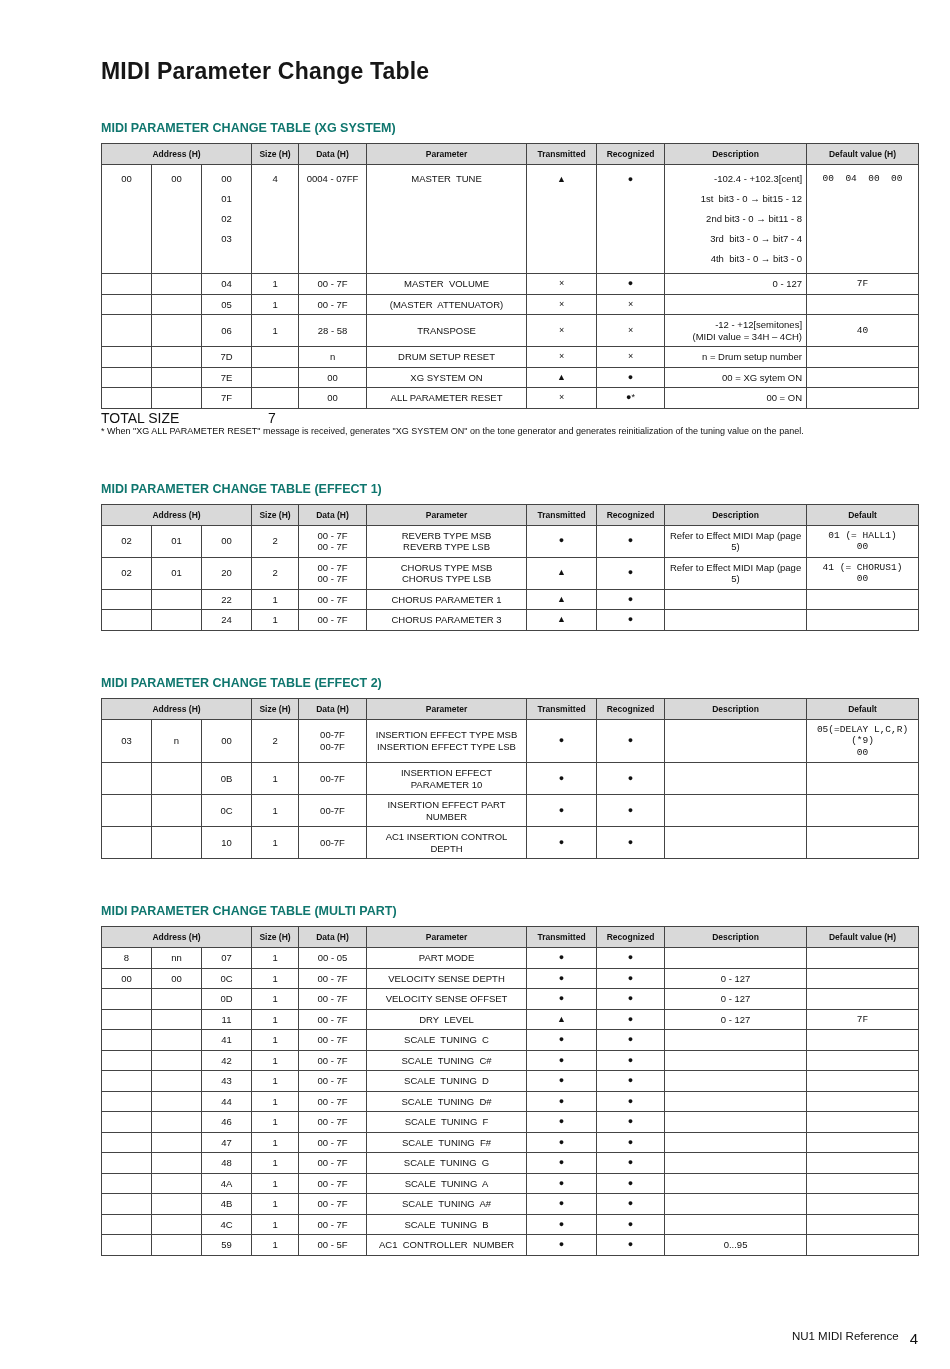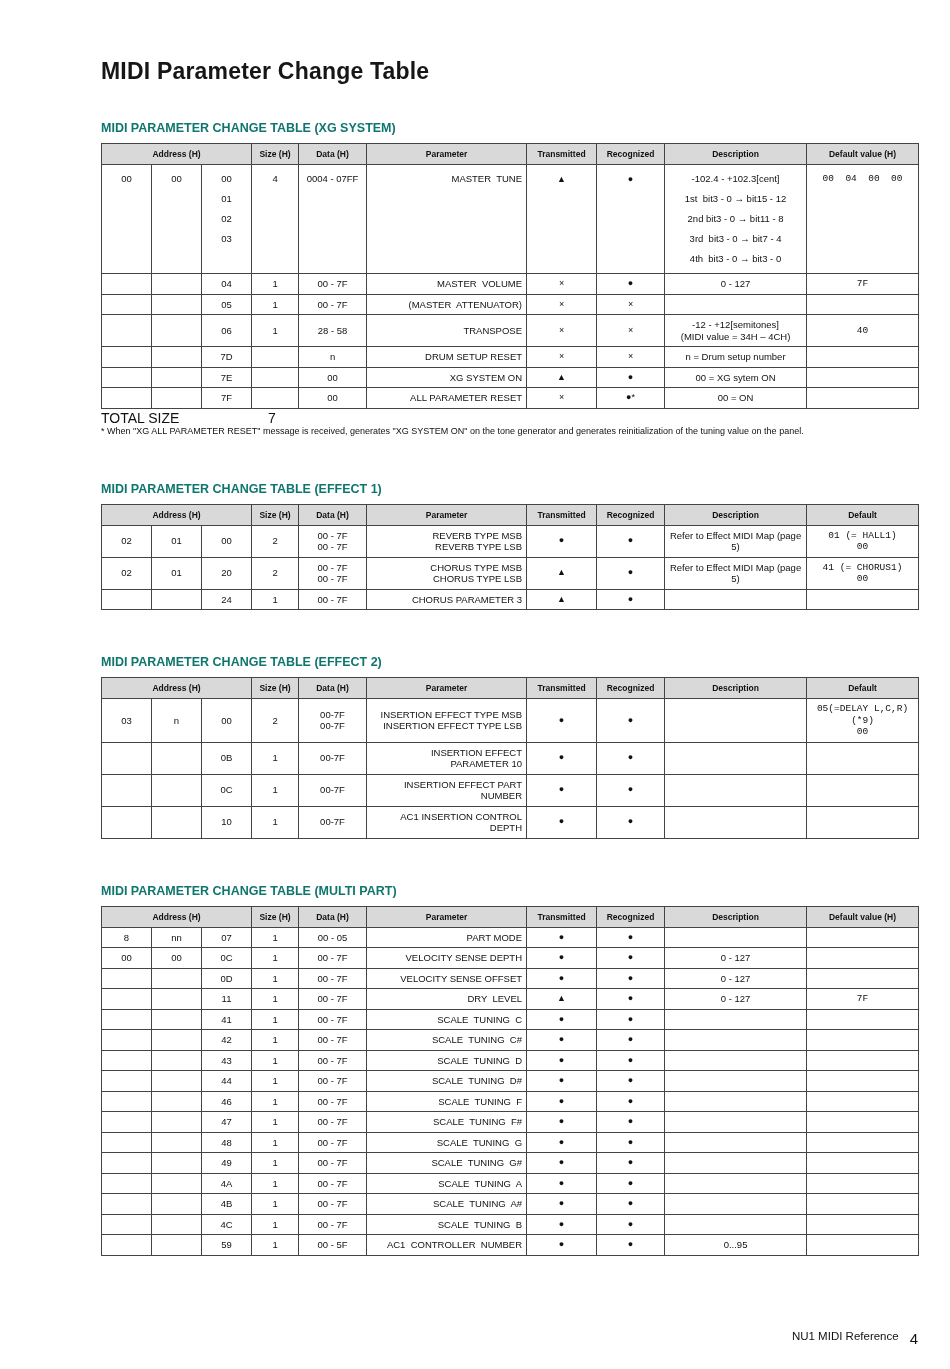--- a/index.html
+++ b/index.html
@@ -50,23 +50,23 @@
   table.param-table td {
     border: 1px solid #444;
     padding: 4px 4px;
     vertical-align: middle;
     line-height: 11.5px;
     white-space: pre-wrap;
     overflow: hidden;
   }
   tr.tall td { vertical-align: top; line-height: 20px; }
   td.c-center  { text-align: center; }
-  td.c-param   { text-align: right; padding-left: 6px; }
+  td.c-param   { text-align: center; padding-left: 6px; }
   td.c-sym     { text-align: center; font-size: 9px; }
-  td.c-desc    { text-align: center; padding-left: 6px; }
+  td.c-desc    { text-align: right; padding-left: 6px; }
   td.c-desc.center-desc { text-align: center; padding-left: 4px; }
   td.c-default { text-align: center; font-family: Liberation Mono, monospace; }
   .total-size {
     width: 817px;
     font-size: 14px;
     margin-top: 4px;
     line-height: 11px;
   }
   .ts-label { display: inline-block; width: 167px; }
   .footnote {
@@ -260,20 +260,32 @@
             <td class="c-center">00 - 7F<br>00 - 7F</td>
             <td class="c-param">CHORUS TYPE MSB<br>CHORUS TYPE LSB</td>
             <td class="c-sym">▲</td>
             <td class="c-sym">●</td>
             <td class="c-desc center-desc">Refer to Effect MIDI Map (page 5)</td>
             <td class="c-default">41 (= CHORUS1)<br>00</td>
           </tr>
           <tr>
             <td class="c-center"></td>
             <td class="c-center"></td>
+            <td class="c-center">22</td>
+            <td class="c-center">1</td>
+            <td class="c-center">00 - 7F</td>
+            <td class="c-param">CHORUS PARAMETER 1</td>
+            <td class="c-sym">▲</td>
+            <td class="c-sym">●</td>
+            <td class="c-desc center-desc"></td>
+            <td class="c-default"></td>
+          </tr>
+          <tr>
+            <td class="c-center"></td>
+            <td class="c-center"></td>
             <td class="c-center">24</td>
             <td class="c-center">1</td>
             <td class="c-center">00 - 7F</td>
             <td class="c-param">CHORUS PARAMETER 3</td>
             <td class="c-sym">▲</td>
             <td class="c-sym">●</td>
             <td class="c-desc center-desc"></td>
             <td class="c-default"></td>
           </tr>
         </tbody>
@@ -516,32 +528,20 @@
             <td class="c-center">00 - 7F</td>
             <td class="c-param">SCALE  TUNING  G</td>
             <td class="c-sym">●</td>
             <td class="c-sym">●</td>
             <td class="c-desc center-desc"></td>
             <td class="c-default"></td>
           </tr>
           <tr>
             <td class="c-center"></td>
             <td class="c-center"></td>
-            <td class="c-center">49</td>
-            <td class="c-center">1</td>
-            <td class="c-center">00 - 7F</td>
-            <td class="c-param">SCALE  TUNING  G#</td>
-            <td class="c-sym">●</td>
-            <td class="c-sym">●</td>
-            <td class="c-desc center-desc"></td>
-            <td class="c-default"></td>
-          </tr>
-          <tr>
-            <td class="c-center"></td>
-            <td class="c-center"></td>
             <td class="c-center">4A</td>
             <td class="c-center">1</td>
             <td class="c-center">00 - 7F</td>
             <td class="c-param">SCALE  TUNING  A</td>
             <td class="c-sym">●</td>
             <td class="c-sym">●</td>
             <td class="c-desc center-desc"></td>
             <td class="c-default"></td>
           </tr>
           <tr>

